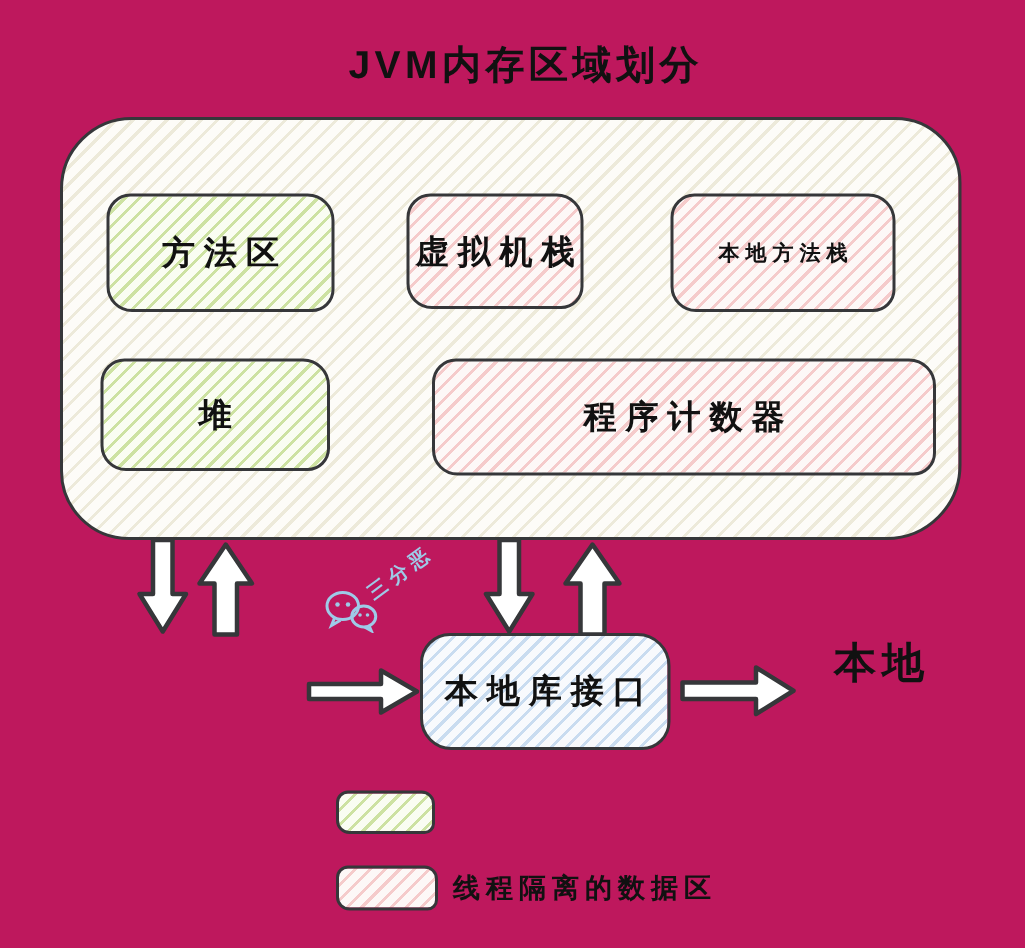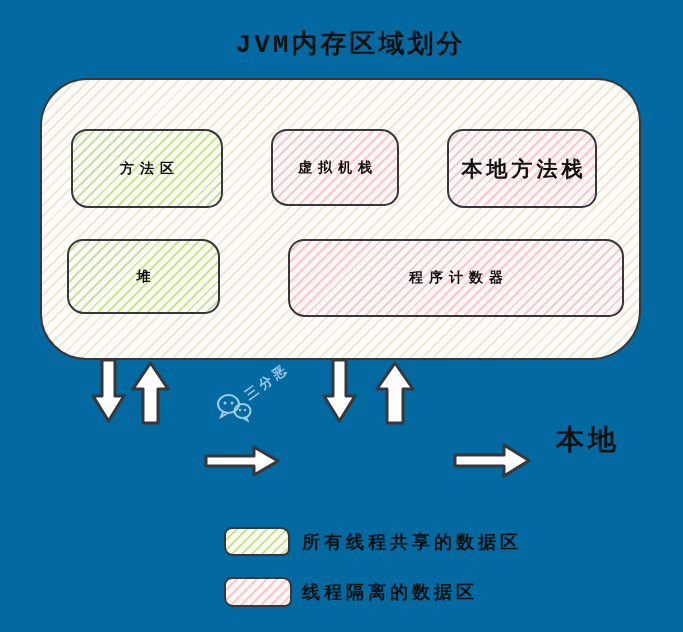--- a/index.html
+++ b/index.html
@@ -7,45 +7,45 @@
     --text:#111111;
     --shared-line:#cde2a2; --shared-bg:#fafdf2;
     --isolated-line:#f5cbcb; --isolated-bg:#fdf8f7;
     --flow-line:#c9dcf0; --flow-bg:#f8fafd;
     --container-line:#edeada; --container-bg:#fdfcf8;
     --watermark:#9ecbe8;
   }
   html,body{margin:0;padding:0;background:#ffffff;}
   .canvas{
     position:relative; width:683px; height:632px; overflow:hidden;
-    background:#0369a1; font-family:Liberation Mono, monospace; color:var(--text);
+    background:#be185d; font-family:Liberation Sans, sans-serif; color:var(--text);
   }
   .title{
     position:absolute; top:26px; left:178px; width:345px; text-align:center;
     font-size:26px; font-weight:bold; letter-spacing:3px; color:var(--text);
   }
   .sketch{
     position:absolute; border:2.5px solid var(--stroke); box-sizing:border-box;
   }
   .runtime-area{
     left:40px; top:78px; width:601px; height:282px;
     border-radius:48px 44px 50px 46px;
     background:repeating-linear-gradient(135deg, var(--container-line) 0 2px, var(--container-bg) 2px 8px);
   }
   .box{
     display:flex; align-items:center; justify-content:center;
-    font-size:14px; font-weight:bold; letter-spacing:6px; text-indent:6px;
+    font-size:22px; font-weight:bold; letter-spacing:6px; text-indent:6px;
     border-radius:16px 18px 15px 17px; color:var(--text); white-space:nowrap;
   }
   .shared{ background:repeating-linear-gradient(135deg, var(--shared-line) 0 2px, var(--shared-bg) 2px 7px); }
   .isolated{ background:repeating-linear-gradient(135deg, var(--isolated-line) 0 2px, var(--isolated-bg) 2px 7px); }
   .flowbox{ background:repeating-linear-gradient(135deg, var(--flow-line) 0 2px, var(--flow-bg) 2px 7px); border-radius:20px 22px 19px 21px; }
   .method-area{ left:71px;  top:129px; width:152px; height:79px; }
-  .vm-stack{ left:271px; top:129px; width:128px; height:77px; }
-  .native-method-stack{ left:447px; top:129px; width:150px; height:79px; font-size:21px; letter-spacing:4px; text-indent:4px;text-align:right;}
+  .vm-stack{ left:271px; top:129px; width:118px; height:77px; }
+  .native-method-stack{ left:447px; top:129px; width:150px; height:79px; font-size:14px; letter-spacing:4px; text-indent:4px;text-align:right;}
   .heap{ left:67px;  top:239px; width:153px; height:75px; }
   .program-counter{ left:288px; top:239px; width:336px; height:78px; }
   .execution-engine{ left:52px;  top:422px; width:152px; height:78px; }
   .native-interface{ left:280px; top:422px; width:167px; height:78px; }
   .arrow{ position:absolute; }
   .arrow svg{ display:block; }
   .arrow-down-1{ left:90px;  top:358px; width:37px; height:66px; }
   .arrow-up-1{   left:130px; top:360px; width:41px; height:66px; }
   .arrow-down-2{ left:321px; top:358px; width:37px; height:66px; }
   .arrow-up-2{   left:374px; top:360px; width:42px; height:66px; }
@@ -107,20 +107,21 @@
     </svg>
   </div>
 
 
   <div class="arrow arrow-right-1">
     <svg width="77" height="36" viewBox="0 0 77 36">
       <polygon points="2,13 50,13 50,4 74,18 50,32 50,23 2,23"></polygon>
     </svg>
   </div>
 
+  <div class="sketch box flowbox native-interface">本地库接口</div>
 
   <div class="arrow arrow-right-2">
     <svg width="79" height="39" viewBox="0 0 79 39">
       <polygon points="2,14 51,14 51,4 76,19.5 51,35 51,25 2,25"></polygon>
     </svg>
   </div>
 
   <div class="native-library">
     <div>本地</div>
   </div>
@@ -137,18 +138,17 @@
         <circle cx="9" cy="11" r="1.5"></circle>
         <circle cx="16" cy="11" r="1.5"></circle>
         <circle cx="24" cy="18" r="1.2"></circle>
         <circle cx="29" cy="18" r="1.2"></circle>
       </g>
     </svg>
     <span class="watermark-text">三分恶</span>
   </div>
 
   <div class="sketch shared legend-swatch legend-swatch-shared"></div>
-  <div class="legend-label legend-label-shared">所有线程共享的数据区</div>
 
   <div class="sketch isolated legend-swatch legend-swatch-isolated"></div>
   <div class="legend-label legend-label-isolated">线程隔离的数据区</div>
 
 </div>
 
 </body></html>

